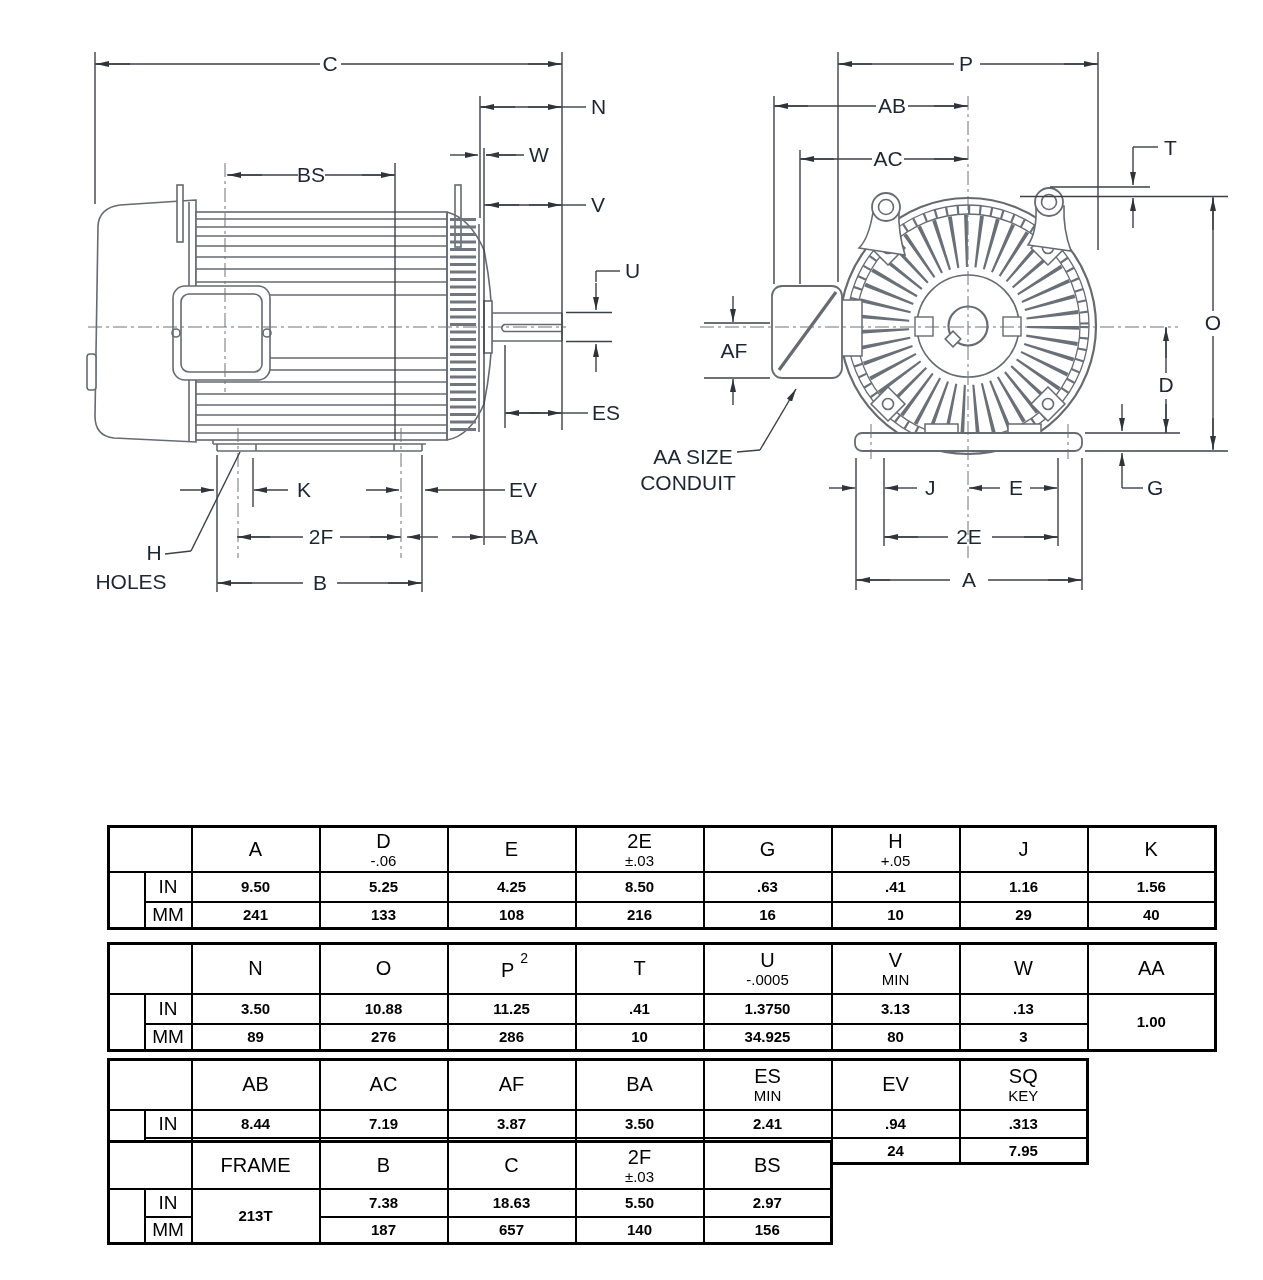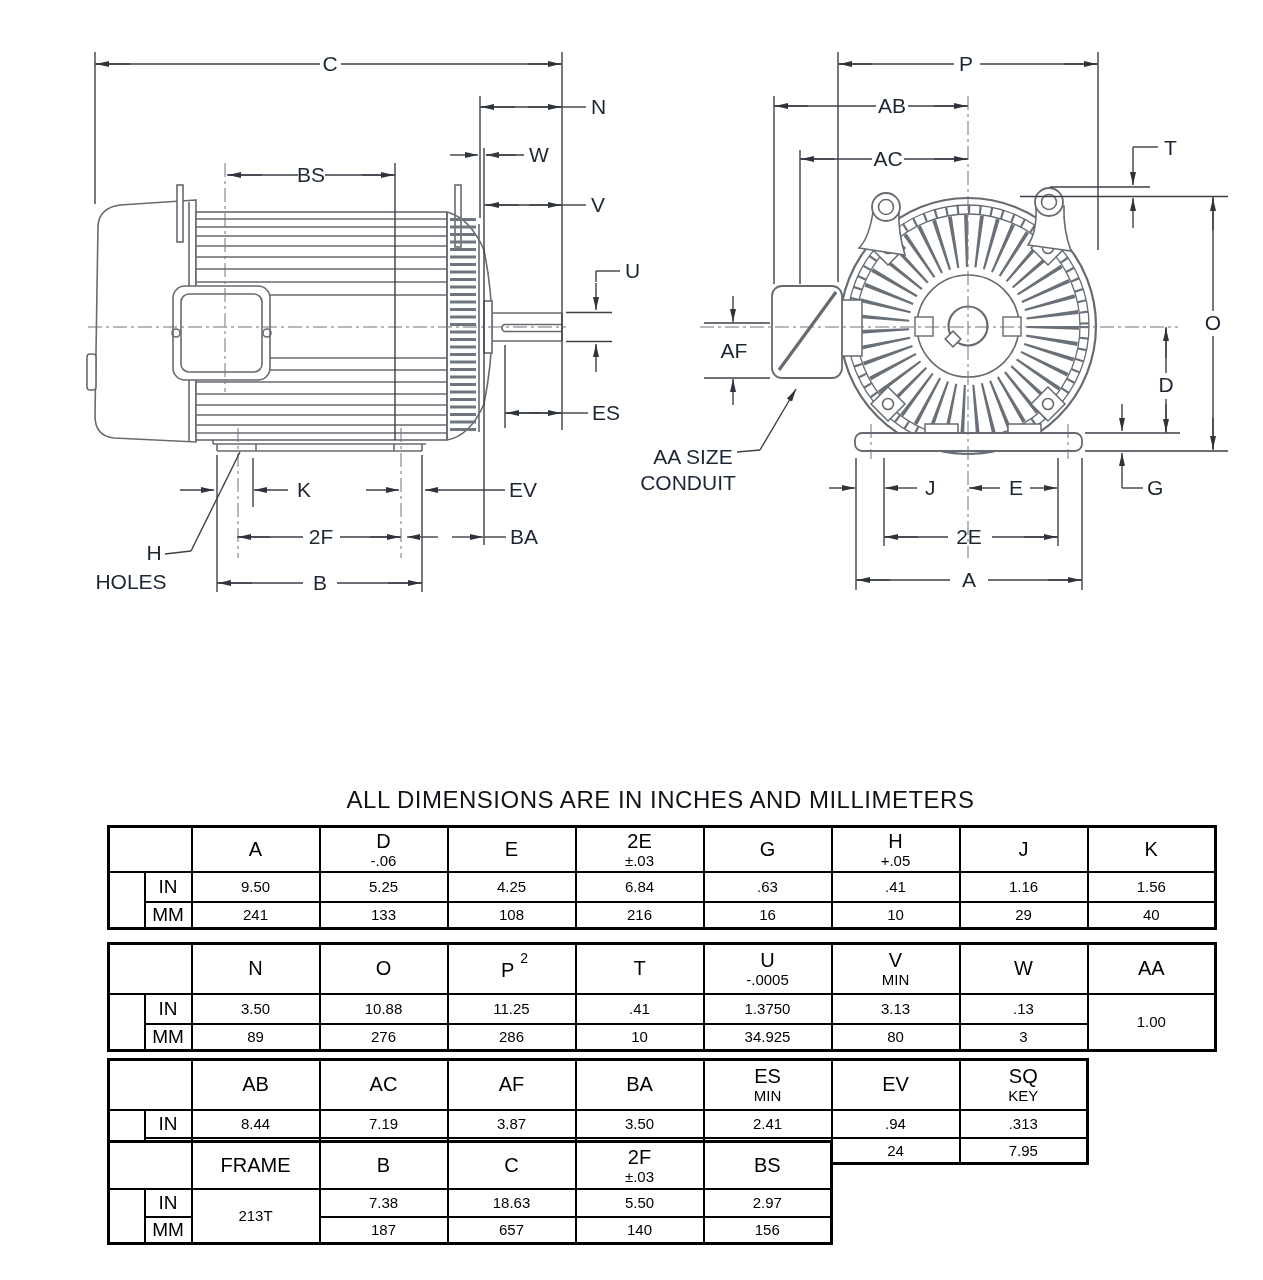--- a/index.html
+++ b/index.html
@@ -8,21 +8,21 @@
   #drawing{position:absolute;left:0;top:0;}
   .dimtext{font-family:"Liberation Sans", sans-serif;font-size:21px;fill:#1d2633;}
   #title{position:absolute;left:107px;top:786px;width:1107px;text-align:center;
     font-size:24px;color:#101418;letter-spacing:.5px;}
   table.dim{position:absolute;border-collapse:collapse;table-layout:fixed;
     border:3px solid #000;background:#fff;}
   table.dim td{border:2px solid #000;text-align:center;vertical-align:middle;
     padding:0;color:#000;overflow:hidden;}
   td.hdr{font-size:20px;line-height:1.05;}
   td.hdr .sub{display:block;font-size:15px;line-height:1.0;margin-top:1px;text-align:center;}
-  td.val{font-size:15px;font-weight:400;}
+  td.val{font-size:15px;font-weight:700;}
   td.unit{font-size:19px;}
   td.spacer{border-bottom:none;}
   .sup{font-size:14px;vertical-align:super;position:relative;top:-6px;left:6px;}
   #t1{left:107px;top:825px;} #t2{left:107px;top:942px;}
   #t3{left:107px;top:1058px;} #t4{left:107px;top:1140px;}
 </style>
 </head>
 <body>
 
 <div id="stage">
@@ -305,21 +305,20 @@
     <text class="dimtext" x="1147" y="495">G</text>
     <text class="dimtext" x="693" y="464" text-anchor="middle">AA SIZE</text>
     <text class="dimtext" x="688" y="490" text-anchor="middle">CONDUIT</text>
     <text class="dimtext" x="925" y="495">J</text>
     <text class="dimtext" x="1016" y="495" text-anchor="middle">E</text>
     <text class="dimtext" x="969" y="544" text-anchor="middle">2E</text>
     <text class="dimtext" x="969" y="587" text-anchor="middle">A</text>
   </g>
 </svg>
 
-<div id="title">ALL DIMENSIONS ARE IN INCHES AND MILLIMETERS</div>
 
 <table class="dim" id="t1">
   <colgroup>
         <col style="width:36px">
         <col style="width:47px">
     <col style="width:128px">
         <col style="width:128px">
         <col style="width:128px">
         <col style="width:128px">
     <col style="width:128px">
@@ -338,21 +337,21 @@
     <td class="hdr"><span>H</span><span class="sub">+.05</span></td>
     <td class="hdr"><span>J</span></td>
     <td class="hdr"><span>K</span></td>
   </tr>
   <tr style="height:30px">
     <td class="spacer" rowspan="2"></td>
     <td class="unit">IN</td>
     <td class="val">9.50</td>
     <td class="val">5.25</td>
     <td class="val">4.25</td>
-    <td class="val">6.84</td>
+    <td class="val">8.50</td>
     <td class="val">.63</td>
     <td class="val">.41</td>
     <td class="val">1.16</td>
     <td class="val">1.56</td>
   </tr>
   <tr style="height:27px">
     <td class="unit">MM</td>
     <td class="val">241</td>
     <td class="val">133</td>
     <td class="val">108</td>

